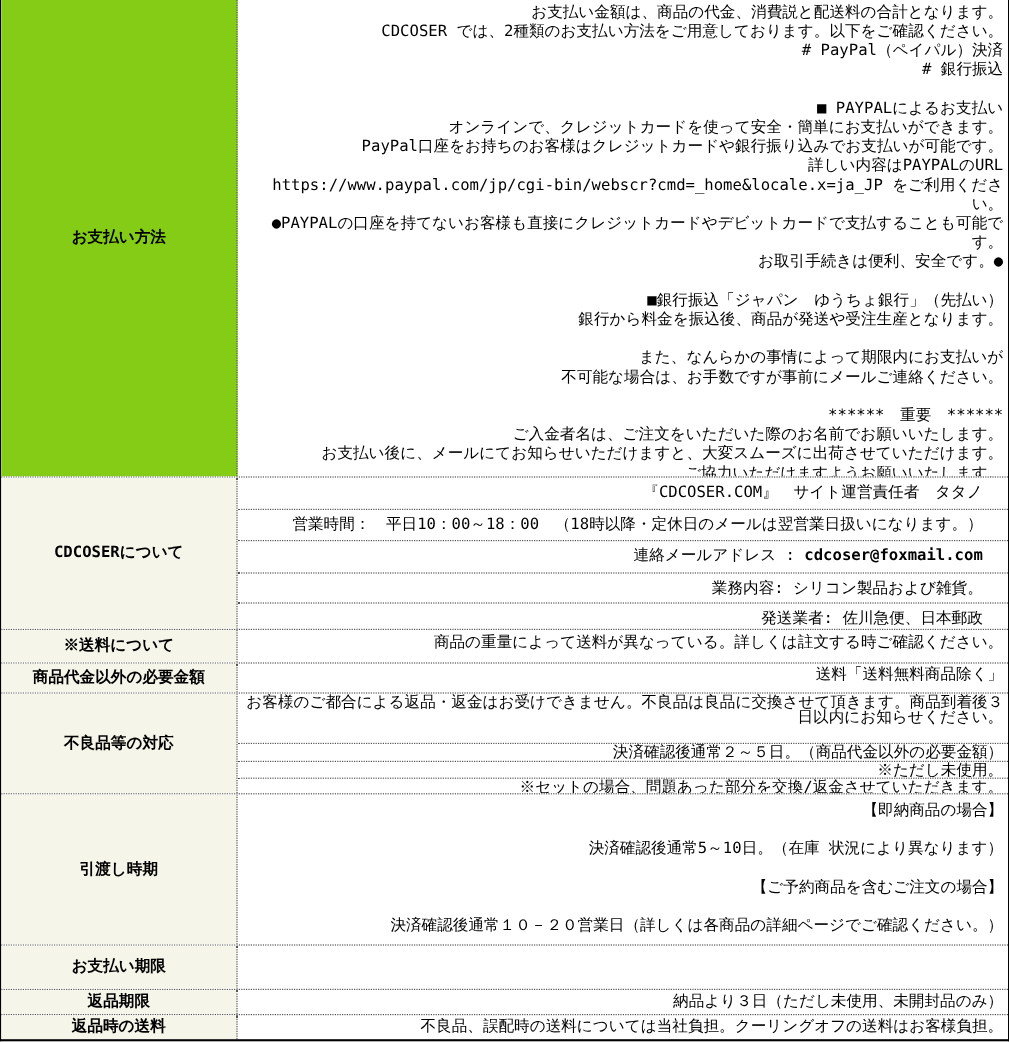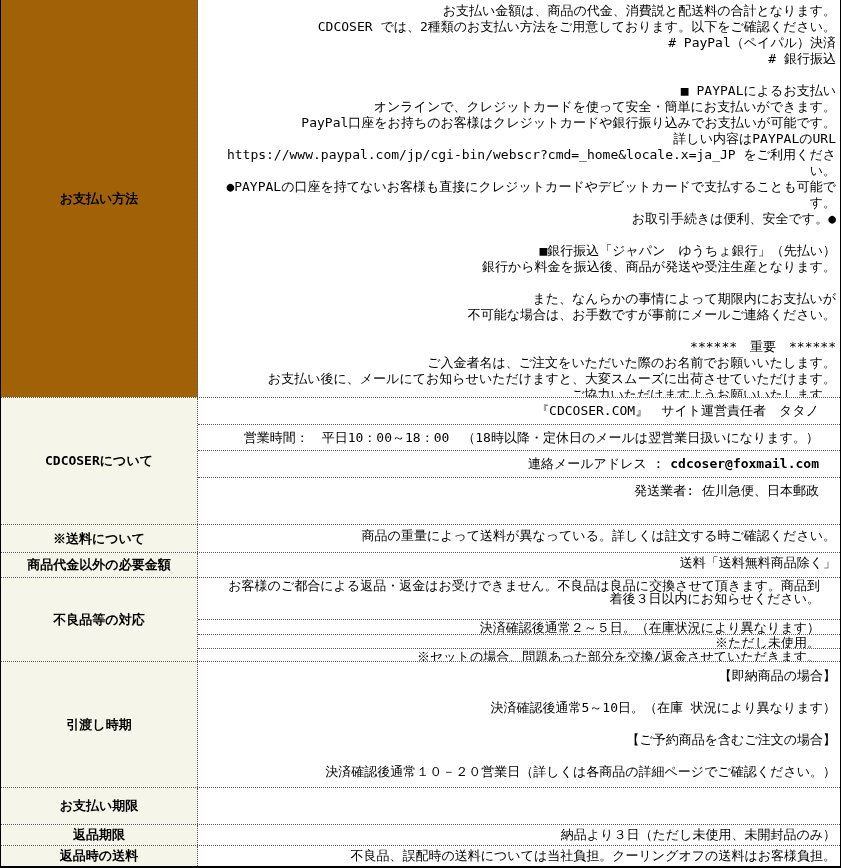--- a/index.html
+++ b/index.html
@@ -34,38 +34,38 @@
     border-right:1px dotted var(--border_dotted);
     background:var(--label_bg);
     display:flex;
     align-items:center;
     justify-content:center;
     text-align:center;
     font-weight:bold;
     line-height:16px;
     padding:2px;
   }
-  .label.bg-white{background:#a16207;}
+  .label.bg-white{background:#84cc16;}
   .content{flex:1 1 auto;min-width:0;overflow:hidden;text-align:right;}
   .pre{
     white-space:pre-wrap;
     word-break:break-word;
     line-height:16px;
     padding:3px 4px;
   }
   .subrow{
     border-top:1px dotted var(--border_dotted);
     line-height:16px;
     padding:5px 21px 0;
     overflow:hidden;
     white-space:pre-wrap;
     word-break:break-word;
   }
   .subrow:first-child{border-top:none;}
-  .subrow.tight{line-height:13px;padding:1px 20px 0;}
+  .subrow.tight{line-height:13px;padding:1px 4px 0;}
   .bold{font-weight:bold;}
   
   .h-r1{height:397px;}
   .h-r2{height:127px;}
   .h-r3{height:25px;}
   .h-r4{height:28px;}
   .h-r5{height:84px;}
   .h-r6{height:126px;}
   .h-r7{height:37px;}
   .h-r8{height:21px;}
@@ -114,39 +114,40 @@
 お支払い後に、メールにてお知らせいただけますと、大変スムーズに出荷させていただけます。
 ご協力いただけますようお願いいたします。</div>
   </div>
 
   <div class="row h-r2">
     <div class="label">CDCOSERについて</div>
     <div class="content">
       <div class="subrow sh26">『CDCOSER.COM』　サイト運営責任者　タタノ</div>
       <div class="subrow sh26">営業時間：　平日10：00～18：00　（18時以降・定休日のメールは翌営業日扱いになります。）</div>
       <div class="subrow sh27"><span>連絡メールアドレス : </span><span class="bold">cdcoser@foxmail.com</span></div>
+      <div class="subrow sh25">業務内容: シリコン製品および雑貨。</div>
       <div class="subrow sh22">発送業者: 佐川急便、日本郵政</div>
     </div>
   </div>
 
   <div class="row h-r4">
     <div class="label">※送料について</div>
     <div class="content pad3">商品の重量によって送料が異なっている。詳しくは註文する時ご確認ください。</div>
   </div>
 
   <div class="row h-r3">
     <div class="label">商品代金以外の必要金額</div>
     <div class="content pad2">送料「送料無料商品除く」</div>
   </div>
 
   <div class="row h-r5">
     <div class="label">不良品等の対応</div>
     <div class="content">
       <div class="subrow tight sh41">お客様のご都合による返品・返金はお受けできません。不良品は良品に交換させて頂きます。商品到着後３日以内にお知らせください。</div>
-      <div class="subrow tight sh15">決済確認後通常２～５日。（在庫状況により異なります）</div>
+      <div class="subrow tight sh15">決済確認後通常２～５日。（商品代金以外の必要金額）</div>
       <div class="subrow tight sh14">※ただし未使用。</div>
       <div class="subrow tight sh14">※セットの場合、問題あった部分を交換/返金させていただきます。</div>
     </div>
   </div>
 
   <div class="row h-r6">
     <div class="label">引渡し時期</div>
     <div class="content pre pad6">【即納商品の場合】
 
 決済確認後通常5～10日。（在庫 状況により異なります）

